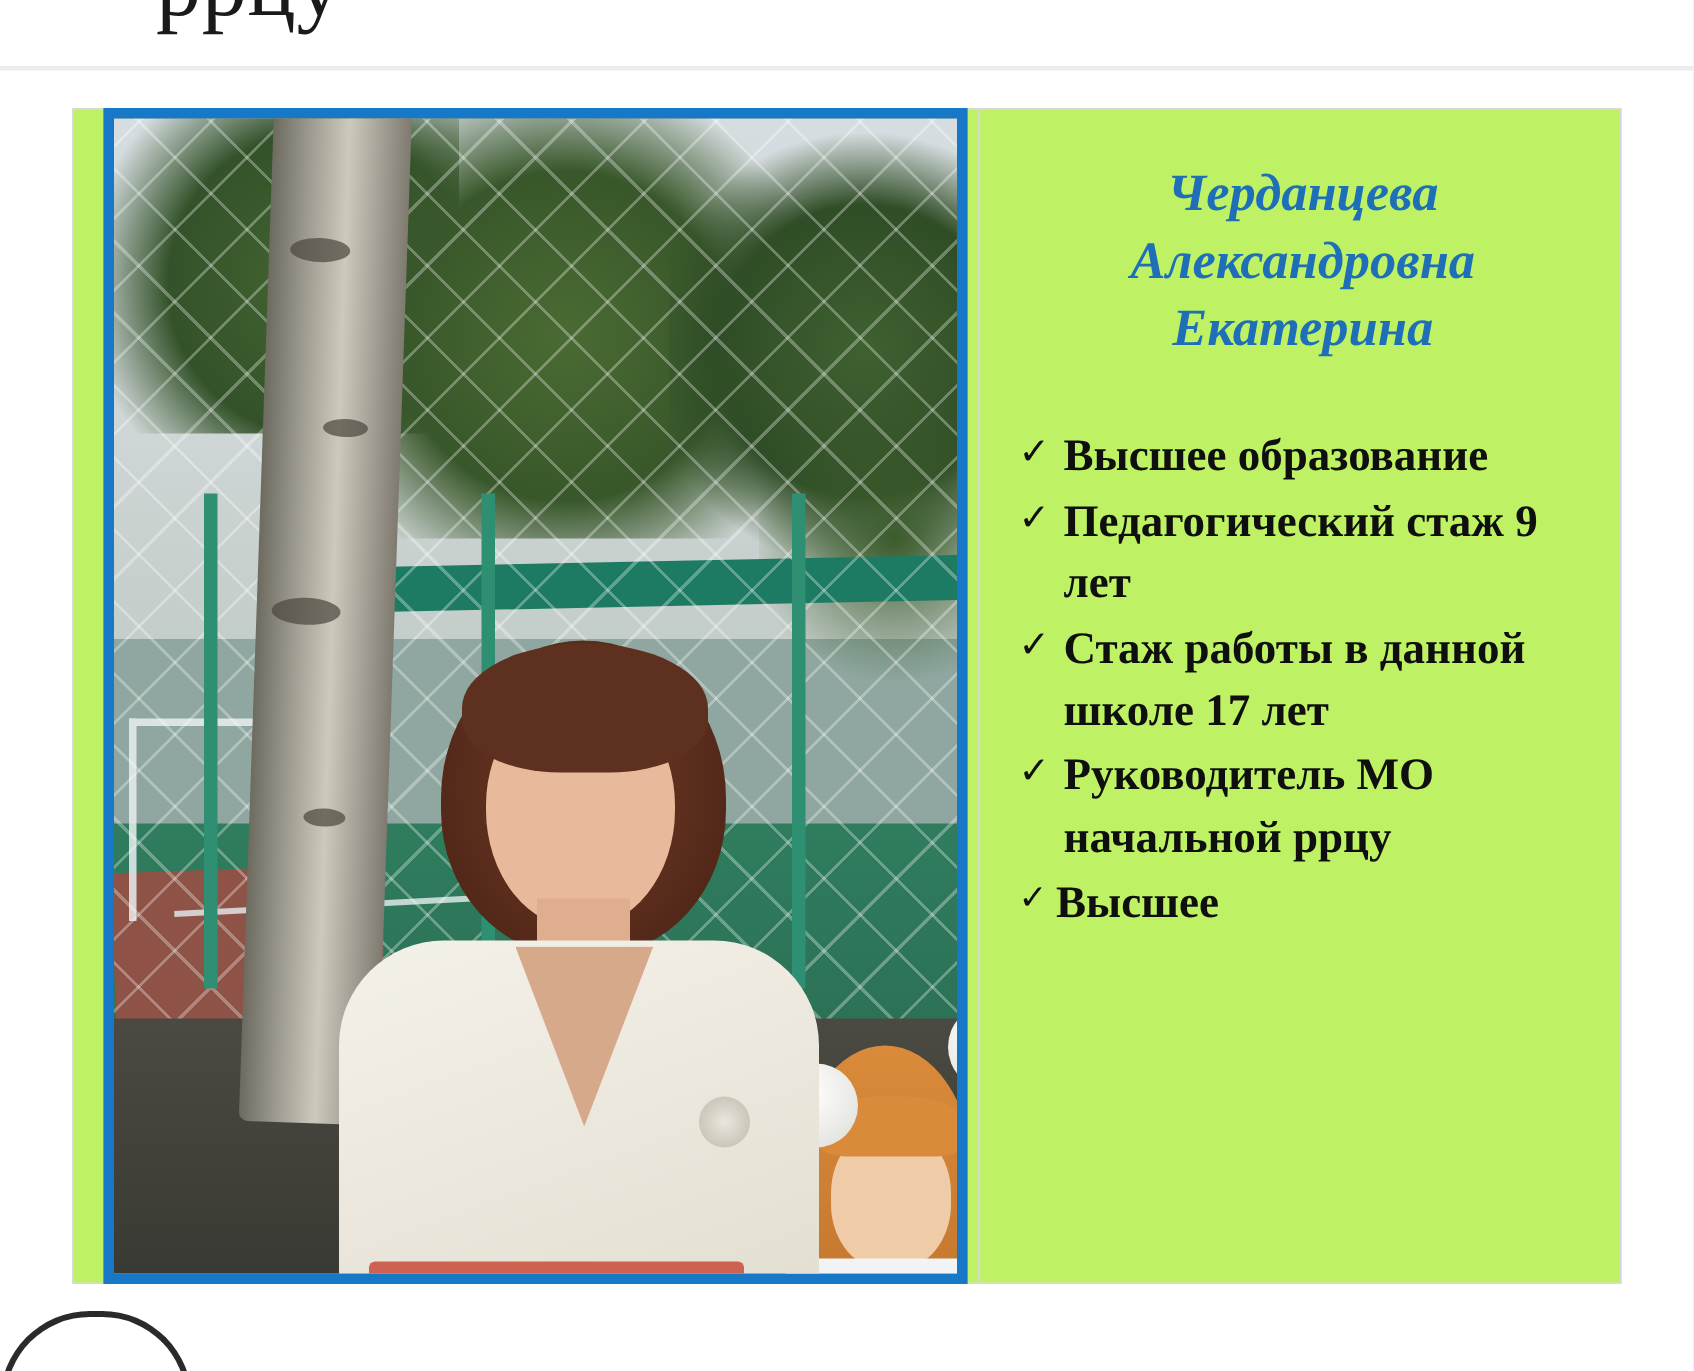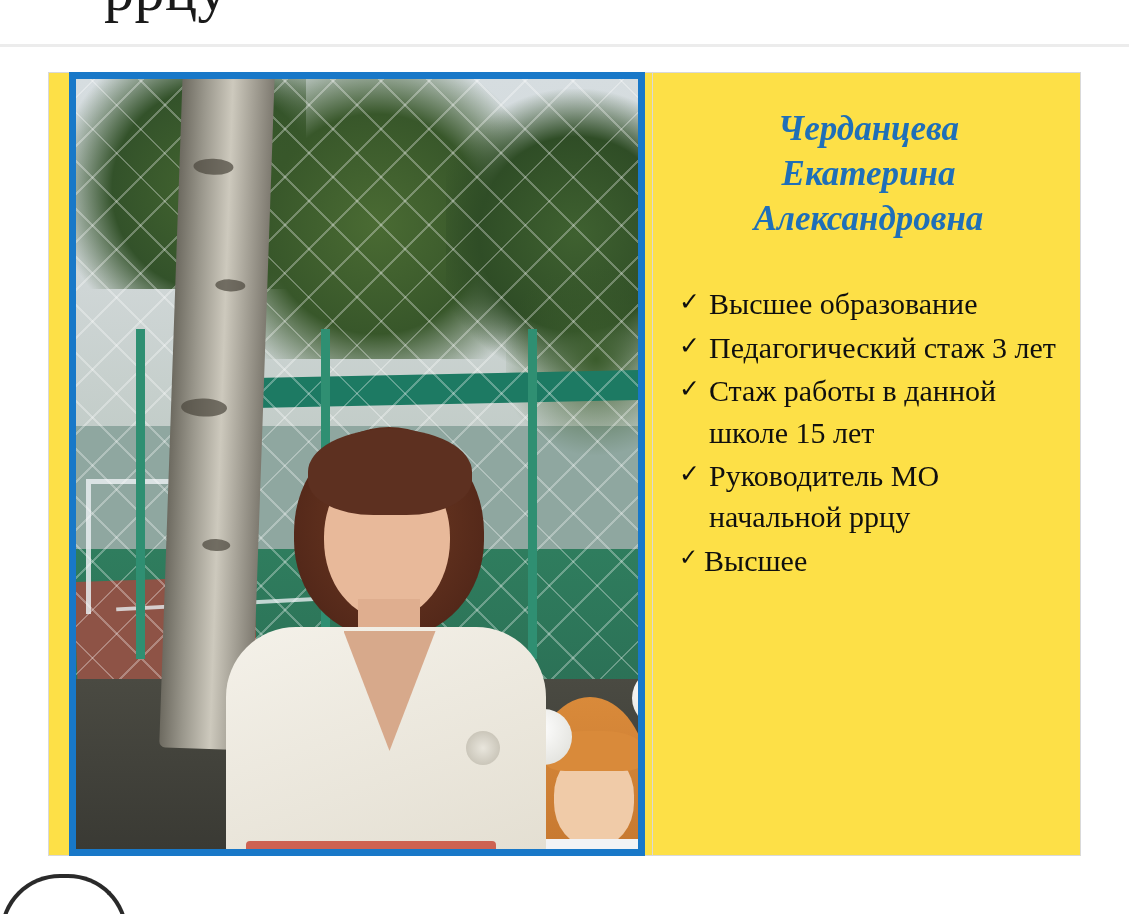--- a/index.html
+++ b/index.html
@@ -47,21 +47,21 @@
   
   .slide-table {
     position: absolute;
     left: 48px;
     top: 72px;
     width: 1033px;
     height: 784px;
     display: flex;
     border: 1px solid #d9d9d9;
     box-sizing: border-box;
-    background: #fde047;
+    background: #bef264;
   }
   .cell-photo {
     width: 604px;
     box-sizing: border-box;
     border-right: 1px solid #d9d9d9;
     position: relative;
     display: flex;
     align-items: center;
     justify-content: center;
   }
@@ -298,20 +298,21 @@
   }
   .bullets .tick {
     width: 30px;
     flex: 0 0 30px;
     font-size: 25px;
     line-height: 1.55;
     color: #0f0f0f;
   }
   .bullets .btext {
     flex: 1;
+    font-weight: bold;
   }
   .bullets li.tight .tick {
     width: 25px;
     flex: 0 0 25px;
     font-size: 23px;
   }
 
   
   .bottom-arc {
     position: absolute;
@@ -374,36 +375,36 @@
         <div class="ph-w-vneck"></div>
         <div class="ph-w-brooch"></div>
         <div class="ph-w-belt"></div>
       </div>
     </div>
   </div>
 
   <div class="cell-text">
     <div class="name-block">
       <span class="name-line">Черданцева</span>
+      <span class="name-line">Александровна</span>
       <span class="name-line">Екатерина</span>
-      <span class="name-line">Александровна</span>
     </div>
 
     <ul class="bullets">
       <li>
         <span class="tick">✓</span>
         <span class="btext">Высшее образование</span>
       </li>
       <li>
         <span class="tick">✓</span>
-        <span class="btext">Педагогический стаж 3 лет</span>
+        <span class="btext">Педагогический стаж 9 лет</span>
       </li>
       <li>
         <span class="tick">✓</span>
-        <span class="btext">Стаж работы в данной школе 15 лет</span>
+        <span class="btext">Стаж работы в данной школе 17 лет</span>
       </li>
       <li>
         <span class="tick">✓</span>
         <span class="btext">Руководитель МО начальной ррцу</span>
       </li>
       <li class="tight">
         <span class="tick">✓</span>
         <span class="btext">Высшее</span>
       </li>
     </ul>

